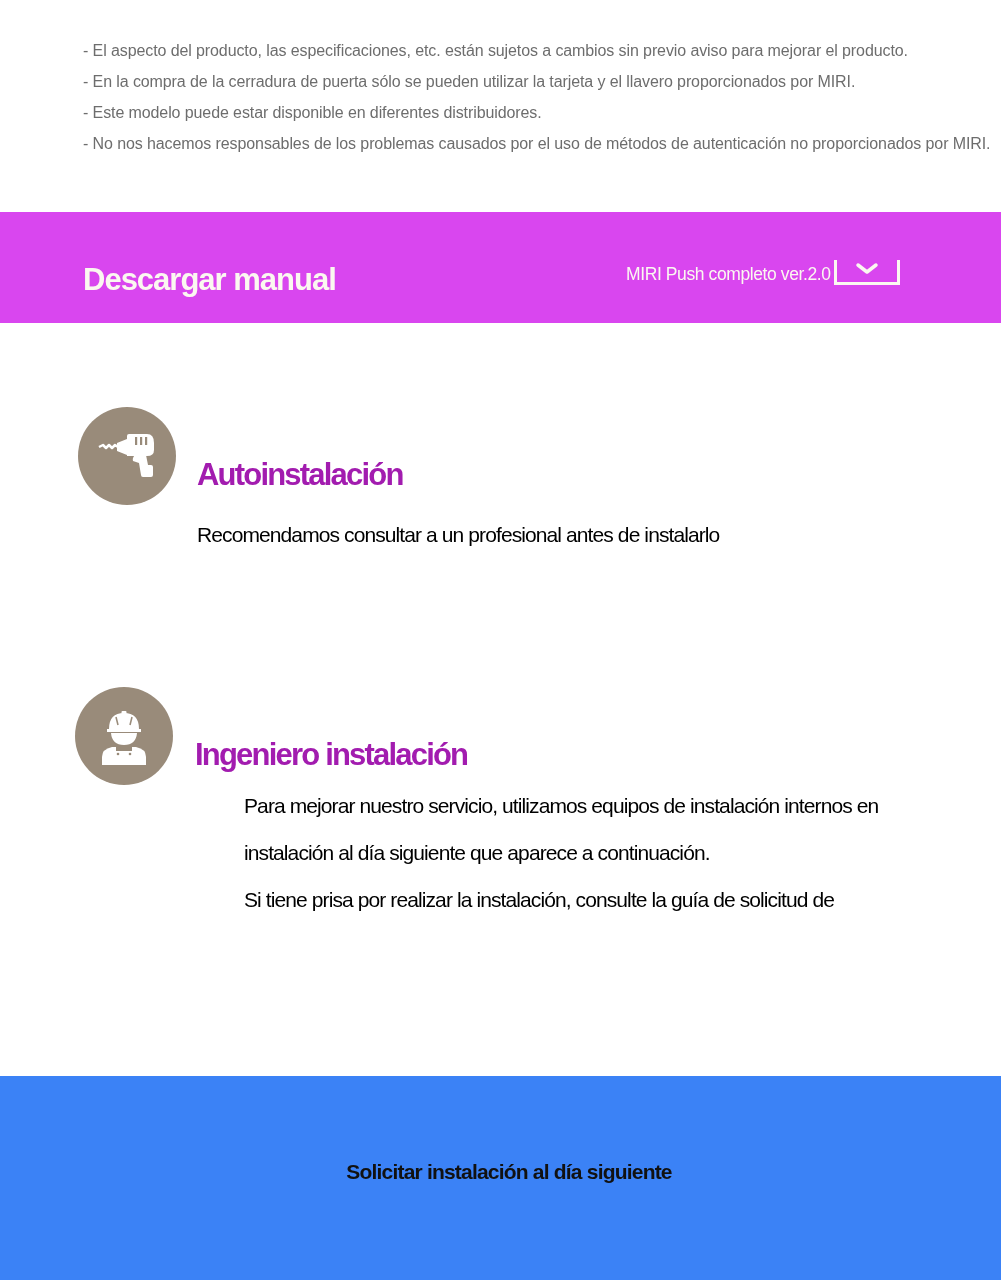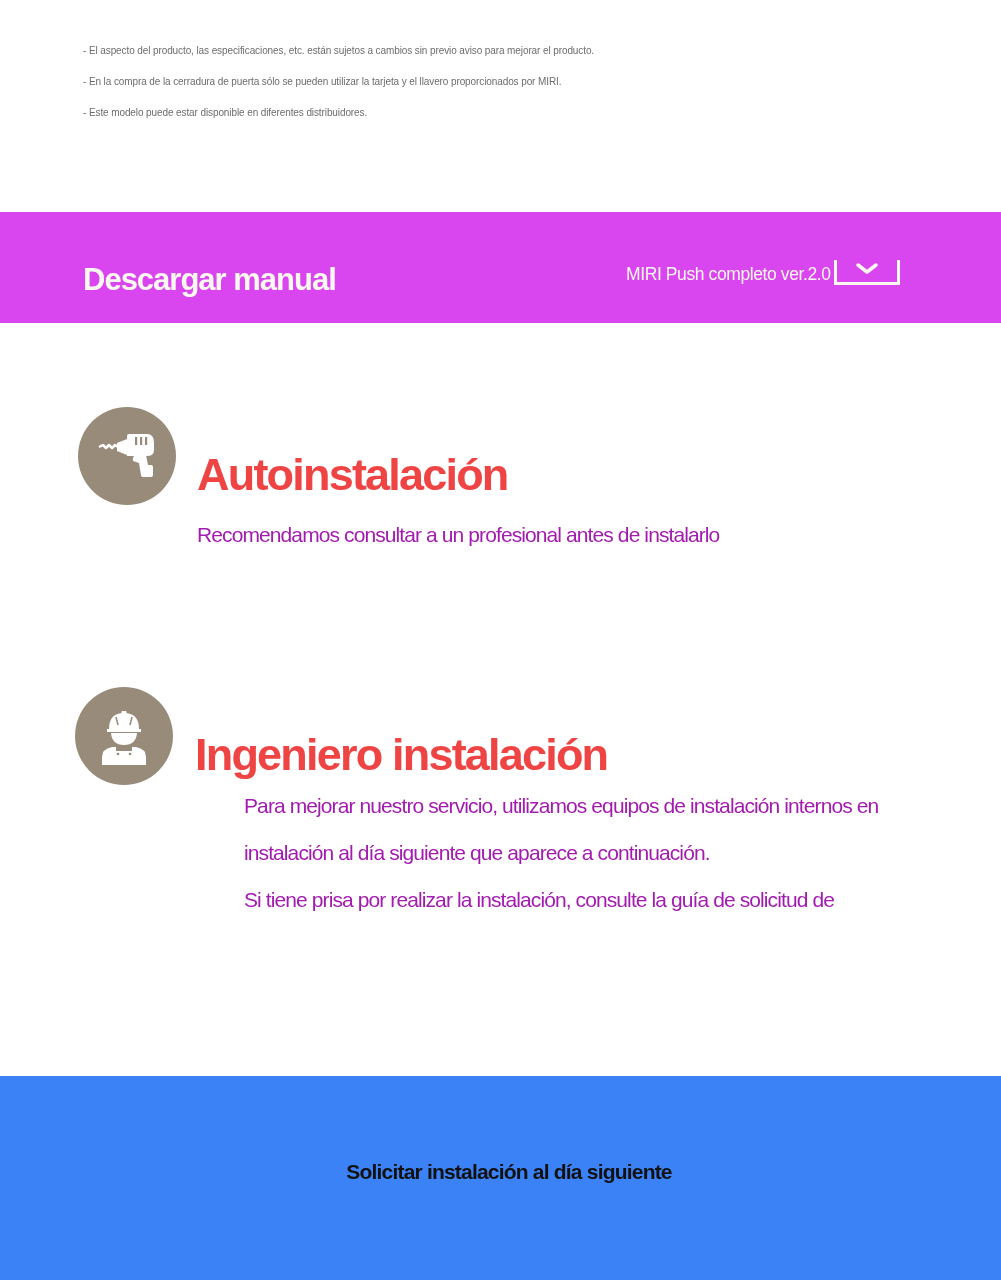--- a/index.html
+++ b/index.html
@@ -10,21 +10,21 @@
       color: #111111;
       position: relative;
     }
     .notices {
       position: absolute;
       left: 83px;
       top: 40px;
       width: 880px;
     }
     .notice {
-      font-size: 10px;
+      font-size: 16px;
       color: #6d6d6d;
       height: 31px;
       line-height: 22px;
       white-space: nowrap;
       letter-spacing: -0.1px;
     }
     .download-band {
       position: absolute;
       left: 0;
       top: 212px;
@@ -74,30 +74,30 @@
       width: 98px;
       height: 98px;
       border-radius: 50%;
       background: #998b7a;
       display: flex;
       align-items: center;
       justify-content: center;
     }
     .section-title {
       position: absolute;
-      font-size: 45px;
-      color: #ef4444;
+      font-size: 31px;
+      color: #a21caf;
       letter-spacing: -1.8px;
       white-space: nowrap;
       line-height: 56px;
     }
     .section-text {
       position: absolute;
       font-size: 21px;
-      color: #a21caf;
+      color: #000000;
       letter-spacing: -0.9px;
       white-space: nowrap;
     }
     .engineer-text p {
       height: 47px;
       line-height: 24px;
     }
     .nextday-band {
       position: absolute;
       left: 0;
@@ -127,20 +127,21 @@
       white-space: nowrap;
     }
   </style>
 </head>
 <body>
 
 <div class="notices">
   <p class="notice">- El aspecto del producto, las especificaciones, etc. están sujetos a cambios sin previo aviso para mejorar el producto.</p>
   <p class="notice">- En la compra de la cerradura de puerta sólo se pueden utilizar la tarjeta y el llavero proporcionados por MIRI.</p>
   <p class="notice">- Este modelo puede estar disponible en diferentes distribuidores.</p>
+  <p class="notice">- No nos hacemos responsables de los problemas causados por el uso de métodos de autenticación no proporcionados por MIRI.</p>
 </div>
 
 <div class="download-band">
   <h2 class="download-title">Descargar manual</h2>
   <a class="download-link">
     <span class="download-link-label">MIRI Push completo ver.2.0</span>
     <svg class="download-icon" viewBox="0 0 66 25">
       <path d="M1.5 0 V23.5 H64.5 V0" fill="none" stroke="#fbf8f0" stroke-width="3"></path>
       <path d="M24 5 L33 12 L42 5" fill="none" stroke="#fbf8f0" stroke-width="3.5" stroke-linecap="round" stroke-linejoin="round"></path>
     </svg>

